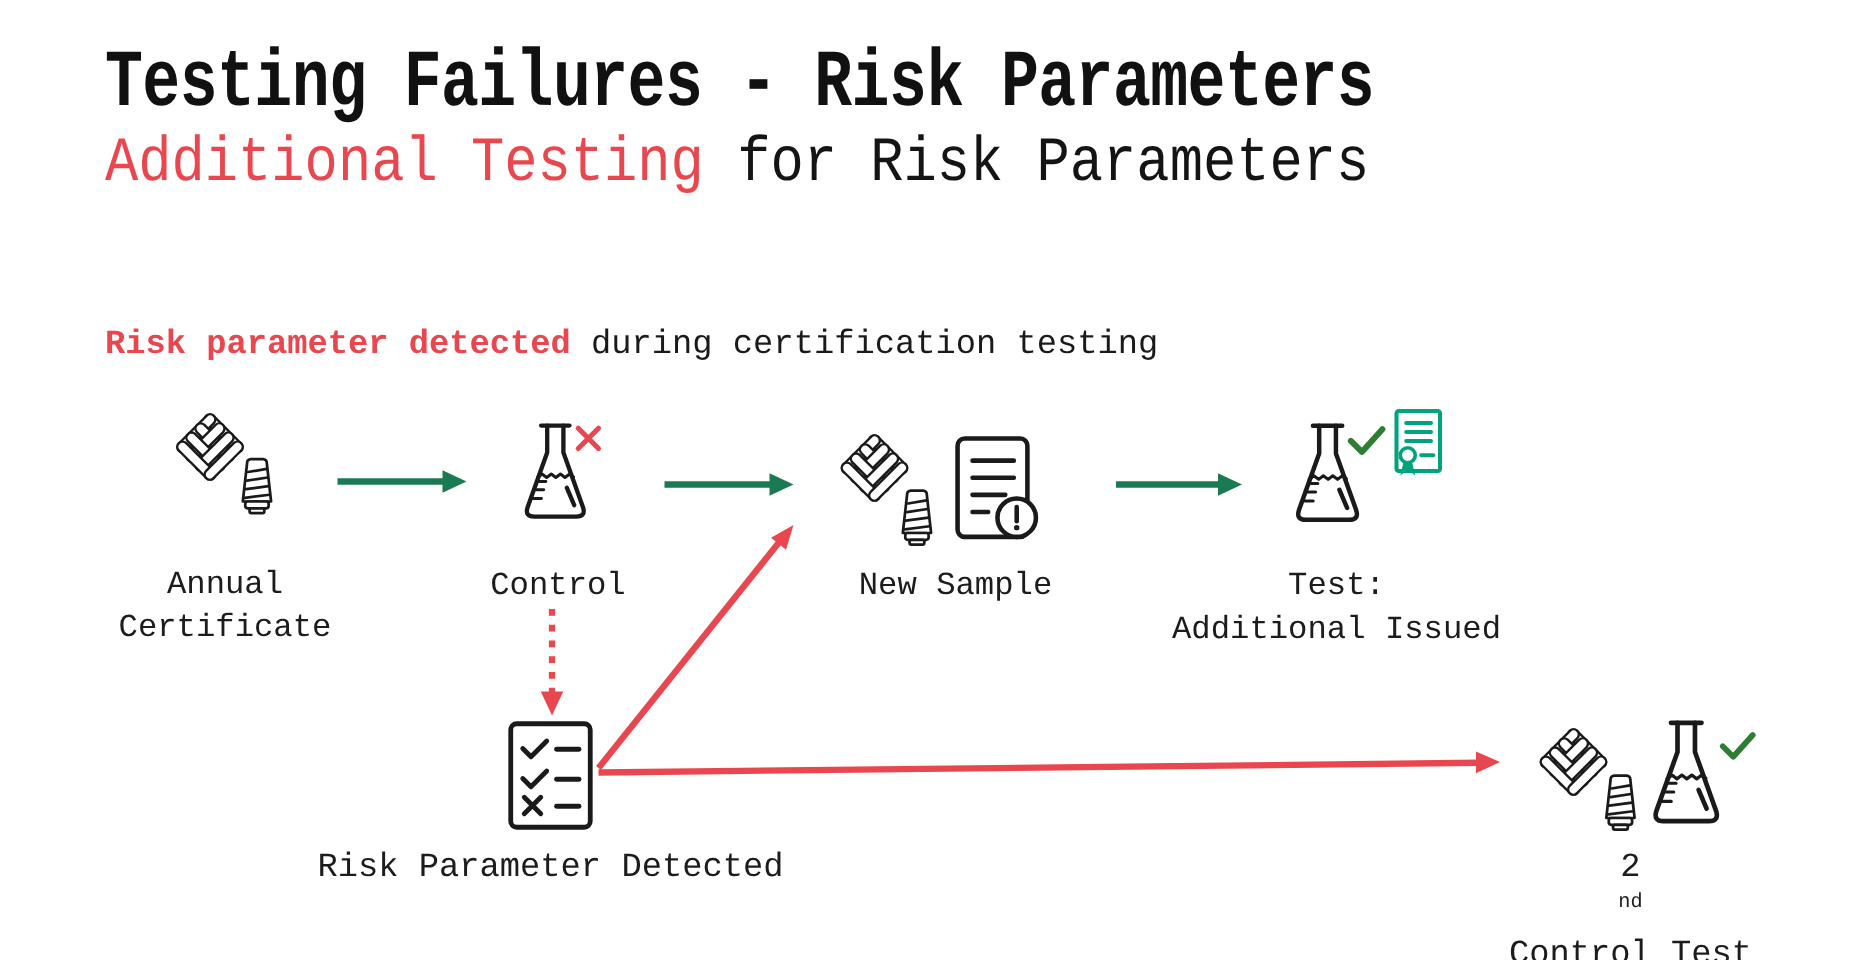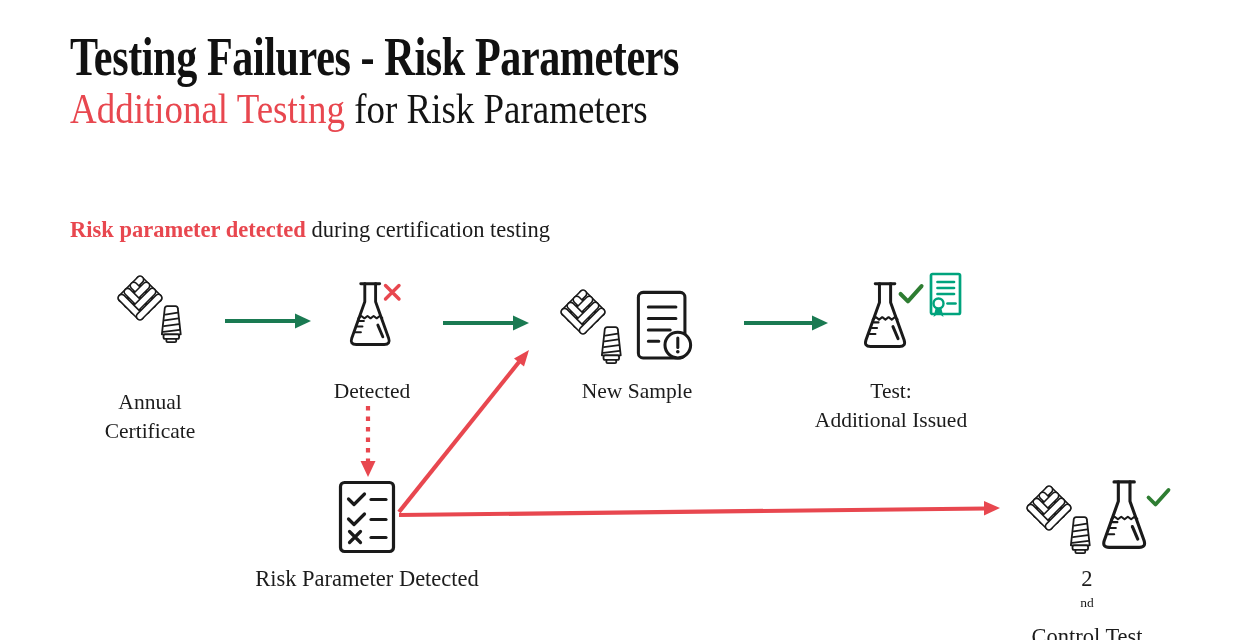--- a/index.html
+++ b/index.html
@@ -1,18 +1,18 @@
 <!DOCTYPE html>
 <html style="--red: #e8474f; --green: #1a7a52; --checkgreen: #2e7d32; --teal: #00a37d; --ink: #1a1a1a;"><head>
 <meta charset="utf-8">
 <style>
   html,body { margin:0; padding:0; background:#ffffff; }
   .canvas {
     position:relative; width:1245px; height:640px; background:#ffffff;
-    font-family:Liberation Serif, serif; color:#1a1a1a;
+    font-family:Liberation Mono, monospace; color:#1a1a1a;
     overflow:hidden;
     border-radius:12px;
   }
   .title {
     position:absolute; left:70px; top:30px; margin:0;
     font-size:54px; font-weight:700; line-height:1; color:#111;
     transform:scaleX(0.78); transform-origin:left top; letter-spacing:-0.5px;
     white-space:nowrap;
   }
   .subtitle {
@@ -180,26 +180,26 @@
     <use href="#g-checklist" transform="translate(338,480)"></use>
 
     <g>
       <use href="#g-fabric" transform="translate(1049,508) scale(0.66)"></use>
       <use href="#g-cone" transform="translate(1068,515) scale(0.82)"></use>
       <use href="#g-flask" transform="translate(1097,479) scale(0.97)"></use>
       <use href="#g-check" transform="translate(1147,488)"></use>
     </g>
   </svg>
 
-  <div class="step-label" style="left:150px; top:388px;">
+  <div class="step-label" style="left:150px; top:376px;">
     <span>Annual</span>
     <span>Certificate</span>
   </div>
   <div class="step-label" style="left:372px; top:377px;">
-    <span>Detected</span>
+    <span>Control</span>
   </div>
   <div class="step-label" style="left:637px; top:377px;">
     <span>New Sample</span>
   </div>
   <div class="step-label" style="left:891px; top:377px;">
     <span>Test:</span>
     <span>Additional Issued</span>
   </div>
   <div class="step-label bottom-label" style="left:367px; top:564px;">
     <span>Risk Parameter Detected</span>

